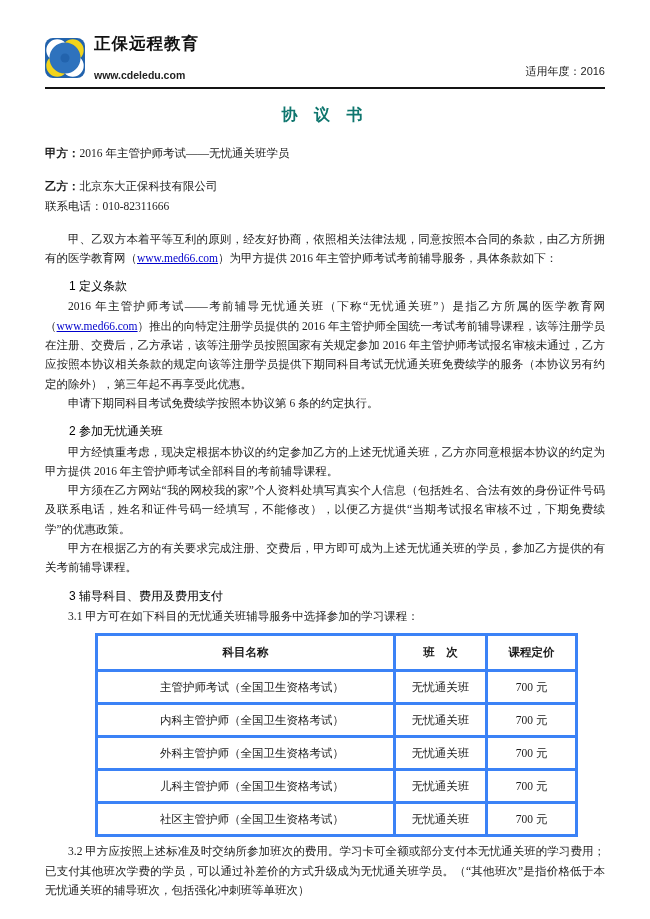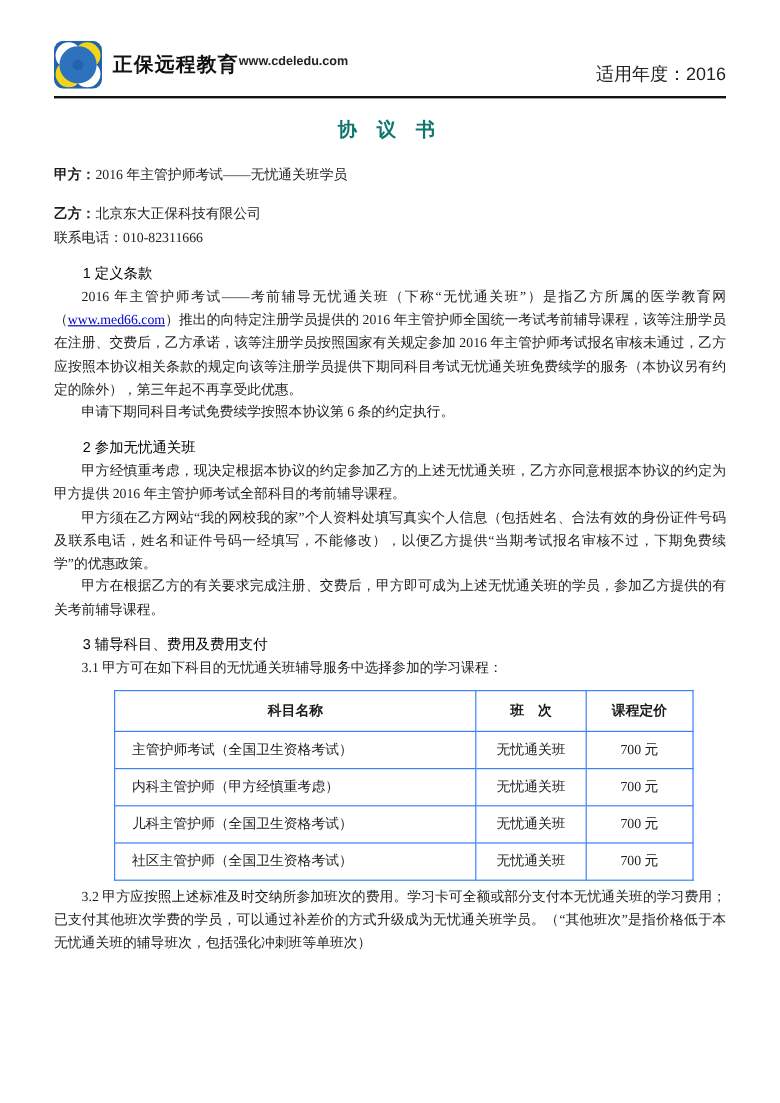--- a/index.html
+++ b/index.html
@@ -17,32 +17,32 @@
     overflow: hidden;
   }
   
   .doc-header {
     display: flex; justify-content: space-between; align-items: flex-end;
     border-bottom: 2px solid #141414;
     padding-bottom: 6px;
   }
   .brand { display: flex; align-items: center; gap: 9px; }
   .logo-svg { display: block; }
-  .brand-text { display: flex; flex-direction: row; line-height: 1.15; }
+  .brand-text { display: flex; flex-direction: column; line-height: 1.15; gap: 16px; }
   .brand-name {
     font-family: "Liberation Sans", "DejaVu Sans", sans-serif;
     font-weight: bold; font-size: 16.5px; color: #111; letter-spacing: 1px;
   }
   .brand-url {
     font-family: "Liberation Sans", "DejaVu Sans", sans-serif;
     font-weight: bold; font-size: 10.5px; color: #222;
   }
   .year-note {
     font-family: "Liberation Sans", "DejaVu Sans", sans-serif;
-    font-size: 15px; color: #222; padding-bottom: 2px;
+    font-size: 11px; color: #222; padding-bottom: 2px;
   }
   
   .doc-title {
     text-align: center;
     font-family: "Liberation Sans", "DejaVu Sans", sans-serif;
     font-weight: bold; font-size: 16px; color: #0f766e;
     letter-spacing: 6px;
     margin: 16px 0 18px 0;
   }
   
@@ -66,27 +66,27 @@
     text-indent: 2em;
   }
   a.doc-link { color: #0000cc; text-decoration: underline; cursor: pointer; }
   
   table.course-table {
     border-collapse: collapse;
     width: 483px;
     margin: 7px 0 5px 50px;
     font-size: 11.5px;
   }
-  .course-table th, .course-table td { border: 1px solid #3b82f6; }
+  .course-table th, .course-table td { border: 3px solid #3b82f6; }
   .course-table th {
     font-family: "Liberation Sans", "DejaVu Sans", sans-serif;
     font-weight: bold; text-align: center; height: 31px;
   }
   .course-table td { height: 28px; text-align: center; }
-  .course-table td.cell-subject { text-align: left; padding-left: 14px; }
+  .course-table td.cell-subject { text-align: center; padding-left: 14px; }
   .col-subject { width: 305px; }
   .col-class { width: 90px; }
   .col-price { width: 88px; }
 </style>
 </head>
 <body>
 
 <div class="page">
 
   <div class="doc-header">
@@ -113,20 +113,23 @@
   <div class="doc-title">协 议 书</div>
 
   <p class="party-line">
     <span class="party-label">甲方：</span><span>2016 年主管护师考试——无忧通关班学员</span>
   </p>
   <p class="party-line gap-lg">
     <span class="party-label">乙方：</span><span>北京东大正保科技有限公司</span>
   </p>
   <p class="party-line gap-sm">联系电话：010-82311666</p>
 
+  <p class="para intro">
+    <span>甲、乙双方本着平等互利的原则，经友好协商，依照相关法律法规，同意按照本合同的条款，由乙方所拥有的医学教育网（</span><a class="doc-link">www.med66.com</a><span>）为甲方提供 2016 年主管护师考试考前辅导服务，具体条款如下：</span>
+  </p>
 
   <h2 class="sec-heading">1 定义条款</h2>
   <p class="para">
     <span>2016 年主管护师考试——考前辅导无忧通关班（下称“无忧通关班”）是指乙方所属的医学教育网（</span><a class="doc-link">www.med66.com</a><span>）推出的向特定注册学员提供的 2016 年主管护师全国统一考试考前辅导课程，该等注册学员在注册、交费后，乙方承诺，该等注册学员按照国家有关规定参加 2016 年主管护师考试报名审核未通过，乙方应按照本协议相关条款的规定向该等注册学员提供下期同科目考试无忧通关班免费续学的服务（本协议另有约定的除外），第三年起不再享受此优惠。</span>
   </p>
   <p class="para">申请下期同科目考试免费续学按照本协议第 6 条的约定执行。</p>
 
   <h2 class="sec-heading">2 参加无忧通关班</h2>
   <p class="para">甲方经慎重考虑，现决定根据本协议的约定参加乙方的上述无忧通关班，乙方亦同意根据本协议的约定为甲方提供 2016 年主管护师考试全部科目的考前辅导课程。</p>
   <p class="para">甲方须在乙方网站“我的网校我的家”个人资料处填写真实个人信息（包括姓名、合法有效的身份证件号码及联系电话，姓名和证件号码一经填写，不能修改），以便乙方提供“当期考试报名审核不过，下期免费续学”的优惠政策。</p>
@@ -143,21 +146,26 @@
         <th class="col-price">课程定价</th>
       </tr>
     </thead>
     <tbody>
       <tr>
         <td class="cell-subject">主管护师考试（全国卫生资格考试）</td>
         <td>无忧通关班</td>
         <td>700 元</td>
       </tr>
       <tr>
-        <td class="cell-subject">内科主管护师（甲方经慎重考虑）</td>
+        <td class="cell-subject">内科主管护师（全国卫生资格考试）</td>
+        <td>无忧通关班</td>
+        <td>700 元</td>
+      </tr>
+      <tr>
+        <td class="cell-subject">外科主管护师（全国卫生资格考试）</td>
         <td>无忧通关班</td>
         <td>700 元</td>
       </tr>
       <tr>
         <td class="cell-subject">儿科主管护师（全国卫生资格考试）</td>
         <td>无忧通关班</td>
         <td>700 元</td>
       </tr>
       <tr>
         <td class="cell-subject">社区主管护师（全国卫生资格考试）</td>

